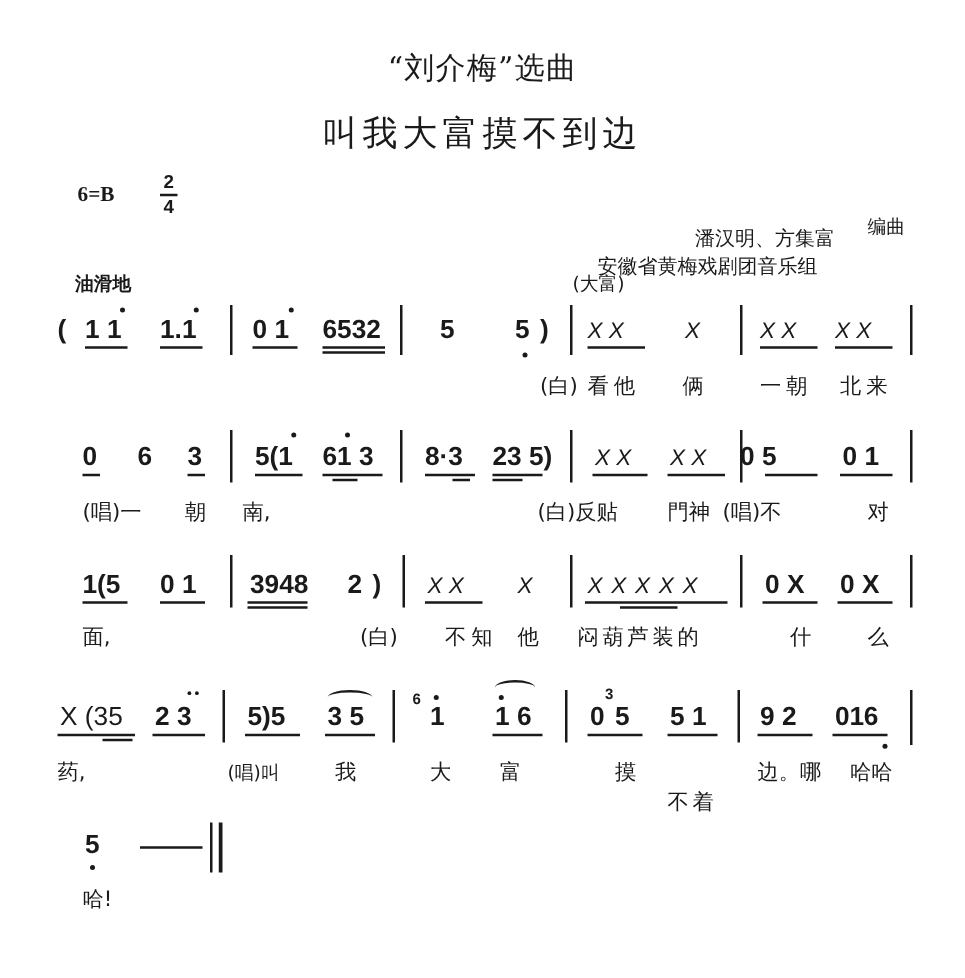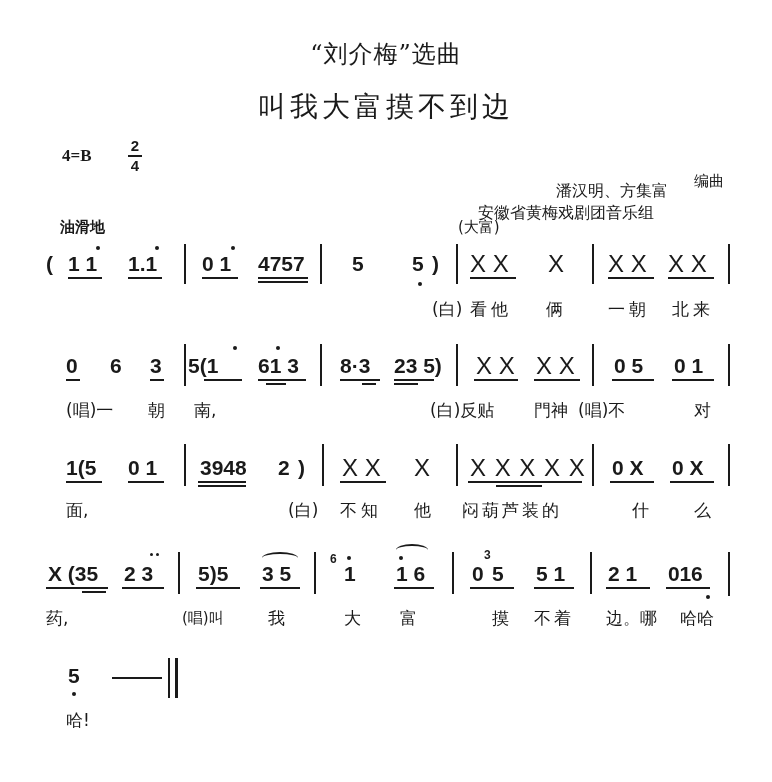--- a/index.html
+++ b/index.html
@@ -13,35 +13,35 @@
   .key { top: 146px; left: 62px; font-family: "Liberation Serif", serif; font-weight: bold; font-size: 17px; }
   .timesig { top: 138px; left: 128px; width: 14px; text-align: center; font-family: "Liberation Sans", sans-serif; font-weight: bold; font-size: 15px; line-height: 16px; }
   .timesig .bar { height: 2px; background: #1a1a1a; margin: 1px 0; }
   .credit1 { top: 157px; left: 478px; font-size: 16px; margin-top: 46px; }
   .credit2 { top: 181px; left: 556px; font-size: 16px; }
   .credit3 { top: 172px; left: 694px; font-size: 15px; }
   .tempo { top: 218px; left: 60px; font-size: 15px; font-weight: bold; }
   .role { top: 218px; left: 458px; font-size: 15px; }
 
   .note { position: absolute; font-family: "Liberation Sans", sans-serif; font-weight: bold; font-size: 21px; line-height: 24px; }
-  .xnote { position: absolute; font-family: "Liberation Sans", sans-serif; font-size: 24px; line-height: 24px; }
+  .xnote { position: absolute; font-family: "Liberation Sans", sans-serif; font-size: 18px; line-height: 24px; font-style: italic; }
   .lyric { position: absolute; font-size: 17px; line-height: 20px; }
   .barline { position: absolute; width: 2px; background: #1a1a1a; }
   .dbar { position: absolute; width: 5px; border-left: 2px solid #1a1a1a; border-right: 3px solid #1a1a1a; }
   .ul { position: absolute; height: 2px; background: #1a1a1a; }
   .dot { position: absolute; width: 4px; height: 4px; border-radius: 50%; background: #1a1a1a; }
   .slur { position: absolute; height: 10px; border-top: 2px solid #1a1a1a; border-radius: 50% 50% 0 0; }
   .grace { position: absolute; font-family: "Liberation Sans", sans-serif; font-weight: bold; font-size: 12px; }
 </style>
 </head>
 <body>
 
 <div class="abs subtitle">“刘介梅”选曲</div>
 <div class="abs title">叫我大富摸不到边</div>
-<div class="abs key">4=B</div>
+<div class="abs key">6=B</div>
 <div class="abs timesig">
   <div>2</div>
   <div class="bar"></div>
   <div>4</div>
 </div>
 <div class="abs credit1">安徽省黄梅戏剧团音乐组</div>
 <div class="abs credit2">潘汉明、方集富</div>
 <div class="abs credit3">编曲</div>
 <div class="abs tempo">油滑地</div>
 <div class="abs role">(大富)</div>
@@ -51,21 +51,21 @@
   <span class="note" style="left:68px;top:252px">1 1</span>
   <div class="ul" style="left:68px;top:277px;width:34px"></div>
   <div class="dot" style="left:96px;top:246px"></div>
   <span class="note" style="left:128px;top:252px">1.1</span>
   <div class="ul" style="left:128px;top:277px;width:34px"></div>
   <div class="dot" style="left:155px;top:246px"></div>
   <div class="barline" style="left:184px;top:244px;height:40px"></div>
   <span class="note" style="left:202px;top:252px">0 1</span>
   <div class="ul" style="left:202px;top:277px;width:36px"></div>
   <div class="dot" style="left:231px;top:246px"></div>
-  <span class="note" style="left:258px;top:252px">4757</span>
+  <span class="note" style="left:258px;top:252px">6532</span>
   <div class="ul" style="left:258px;top:277px;width:50px"></div>
   <div class="ul" style="left:258px;top:281px;width:50px"></div>
   <div class="barline" style="left:320px;top:244px;height:40px"></div>
   <span class="note" style="left:352px;top:252px">5</span>
   <span class="note" style="left:412px;top:252px">5</span>
   <div class="dot" style="left:418px;top:282px"></div>
   <span class="note" style="left:432px;top:252px">)</span>
   <div class="barline" style="left:456px;top:244px;height:40px"></div>
   <span class="xnote" style="left:470px;top:252px">X X</span>
   <div class="ul" style="left:470px;top:277px;width:46px"></div>
@@ -84,41 +84,41 @@
   <span class="lyric" style="left:672px;top:299px;letter-spacing:4px">北来</span>
 </div>
 
 <div>
   <span class="note" style="left:66px;top:354px">0</span>
   <div class="ul" style="left:66px;top:379px;width:14px"></div>
   <span class="note" style="left:110px;top:354px">6</span>
   <span class="note" style="left:150px;top:354px">3</span>
   <div class="ul" style="left:150px;top:379px;width:14px"></div>
   <div class="barline" style="left:184px;top:344px;height:42px"></div>
-  <span class="note" style="left:188px;top:354px">5(1</span>
+  <span class="note" style="left:204px;top:354px">5(1</span>
   <div class="ul" style="left:204px;top:379px;width:38px"></div>
   <div class="dot" style="left:233px;top:346px"></div>
   <span class="note" style="left:258px;top:354px">61 3</span>
   <div class="ul" style="left:258px;top:379px;width:48px"></div>
   <div class="ul" style="left:266px;top:383px;width:20px"></div>
   <div class="dot" style="left:276px;top:346px"></div>
   <div class="barline" style="left:320px;top:344px;height:42px"></div>
   <span class="note" style="left:340px;top:354px">8·3</span>
   <div class="ul" style="left:340px;top:379px;width:40px"></div>
   <div class="ul" style="left:362px;top:383px;width:14px"></div>
   <span class="note" style="left:394px;top:354px">23 5)</span>
   <div class="ul" style="left:394px;top:379px;width:40px"></div>
   <div class="ul" style="left:394px;top:383px;width:24px"></div>
   <div class="barline" style="left:456px;top:344px;height:42px"></div>
   <span class="xnote" style="left:476px;top:354px">X X</span>
   <div class="ul" style="left:474px;top:379px;width:44px"></div>
   <span class="xnote" style="left:536px;top:354px">X X</span>
   <div class="ul" style="left:534px;top:379px;width:46px"></div>
   <div class="barline" style="left:592px;top:344px;height:42px"></div>
-  <span class="note" style="left:614px;top:354px">0 5</span>
+  <span class="note" style="left:592px;top:354px">0 5</span>
   <div class="ul" style="left:612px;top:379px;width:42px"></div>
   <span class="note" style="left:674px;top:354px">0 1</span>
   <div class="ul" style="left:672px;top:379px;width:42px"></div>
   <div class="barline" style="left:728px;top:344px;height:42px"></div>
 
   <span class="lyric" style="left:66px;top:400px">(唱)一</span>
   <span class="lyric" style="left:148px;top:400px">朝</span>
   <span class="lyric" style="left:194px;top:400px">南,</span>
   <span class="lyric" style="left:430px;top:400px">(白)反贴</span>
   <span class="lyric" style="left:534px;top:400px">門神</span>
@@ -147,29 +147,29 @@
   <div class="ul" style="left:496px;top:485px;width:46px"></div>
   <div class="barline" style="left:592px;top:444px;height:42px"></div>
   <span class="note" style="left:612px;top:456px">0 X</span>
   <div class="ul" style="left:610px;top:481px;width:44px"></div>
   <span class="note" style="left:672px;top:456px">0 X</span>
   <div class="ul" style="left:670px;top:481px;width:44px"></div>
   <div class="barline" style="left:728px;top:444px;height:42px"></div>
 
   <span class="lyric" style="left:66px;top:500px">面,</span>
   <span class="lyric" style="left:288px;top:500px">(白)</span>
-  <span class="lyric" style="left:340px;top:500px;letter-spacing:4px">不知</span>
+  <span class="lyric" style="left:356px;top:500px;letter-spacing:4px">不知</span>
   <span class="lyric" style="left:414px;top:500px">他</span>
   <span class="lyric" style="left:462px;top:500px;letter-spacing:3px">闷葫芦装的</span>
   <span class="lyric" style="left:632px;top:500px">什</span>
   <span class="lyric" style="left:694px;top:500px">么</span>
 </div>
 
 <div>
-  <span class="note" style="left:48px;top:562px;font-weight:bold">X (35</span>
+  <span class="note" style="left:48px;top:562px;font-weight:normal">X (35</span>
   <div class="ul" style="left:46px;top:587px;width:62px"></div>
   <div class="ul" style="left:82px;top:591px;width:24px"></div>
   <span class="note" style="left:124px;top:562px">2 3</span>
   <div class="ul" style="left:122px;top:587px;width:42px"></div>
   <div class="dot" style="left:150px;top:553px;width:3px;height:3px"></div>
   <div class="dot" style="left:156px;top:553px;width:3px;height:3px"></div>
   <div class="barline" style="left:178px;top:552px;height:42px"></div>
   <span class="note" style="left:198px;top:562px">5)5</span>
   <div class="ul" style="left:196px;top:587px;width:44px"></div>
   <span class="note" style="left:262px;top:562px">3 5</span>
@@ -184,34 +184,34 @@
   <div class="dot" style="left:399px;top:556px"></div>
   <div class="slur" style="left:396px;top:544px;width:32px"></div>
   <div class="barline" style="left:452px;top:552px;height:42px"></div>
   <span class="grace" style="left:484px;top:548px">3</span>
   <span class="note" style="left:472px;top:562px">0</span>
   <span class="note" style="left:492px;top:562px">5</span>
   <div class="ul" style="left:470px;top:587px;width:44px"></div>
   <span class="note" style="left:536px;top:562px">5 1</span>
   <div class="ul" style="left:534px;top:587px;width:40px"></div>
   <div class="barline" style="left:590px;top:552px;height:42px"></div>
-  <span class="note" style="left:608px;top:562px">2 1</span>
+  <span class="note" style="left:608px;top:562px">9 2</span>
   <div class="ul" style="left:606px;top:587px;width:44px"></div>
   <span class="note" style="left:668px;top:562px;letter-spacing:-3px">0 1 6</span>
   <div class="ul" style="left:666px;top:587px;width:44px"></div>
   <div class="dot" style="left:706px;top:595px"></div>
   <div class="barline" style="left:728px;top:552px;height:44px"></div>
 
   <span class="lyric" style="left:46px;top:608px">药,</span>
   <span class="lyric" style="left:182px;top:608px;font-size:15px">(唱)叫</span>
   <span class="lyric" style="left:268px;top:608px">我</span>
   <span class="lyric" style="left:344px;top:608px">大</span>
   <span class="lyric" style="left:400px;top:608px">富</span>
   <span class="lyric" style="left:492px;top:608px">摸</span>
-  <span class="lyric" style="left:534px;top:608px;letter-spacing:3px">不着</span>
+  <span class="lyric" style="left:534px;top:632px;letter-spacing:3px">不着</span>
   <span class="lyric" style="left:606px;top:608px">边。哪</span>
   <span class="lyric" style="left:680px;top:608px">哈哈</span>
 </div>
 
 <div>
   <span class="note" style="left:68px;top:664px">5</span>
   <div class="dot" style="left:72px;top:692px"></div>
   <div class="ul" style="left:112px;top:677px;width:50px"></div>
   <div class="dbar" style="left:168px;top:658px;height:40px"></div>
   <span class="lyric" style="left:66px;top:710px">哈!</span>

